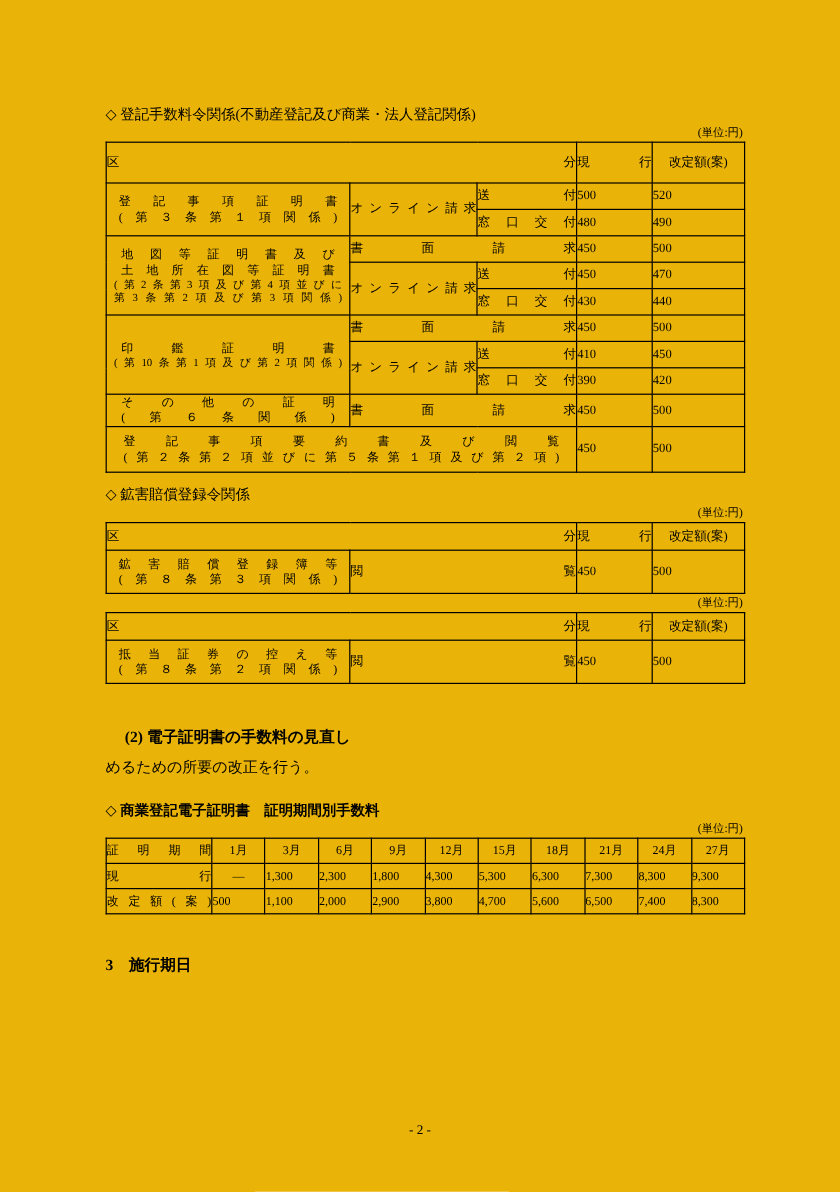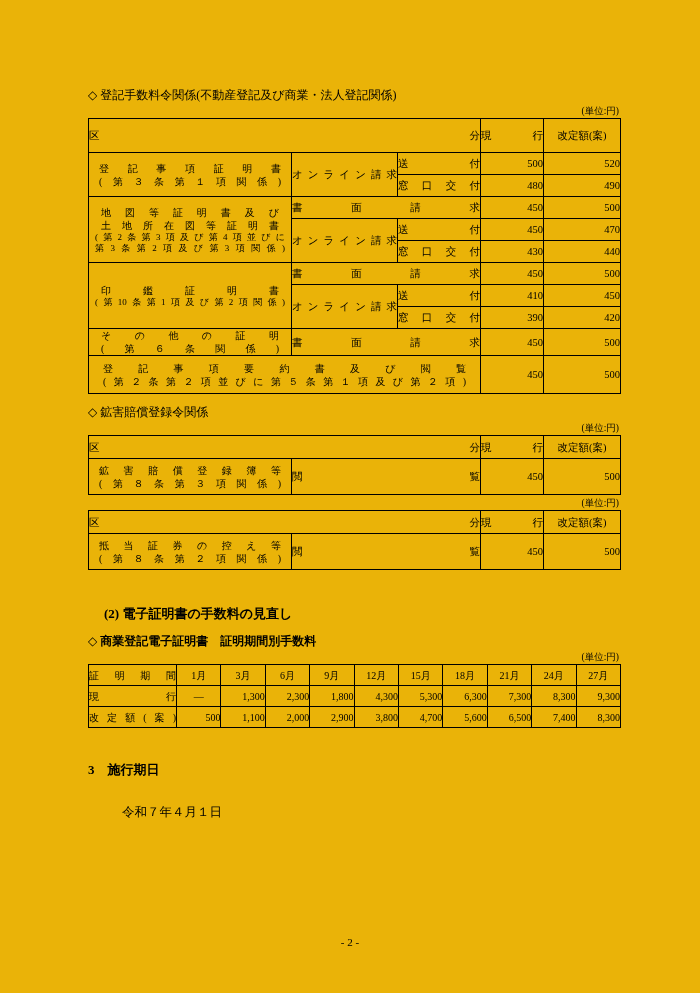--- a/index.html
+++ b/index.html
@@ -8,21 +8,21 @@
   .page{position:relative;width:700px;height:993px;overflow:hidden;background:#eab308}
   .content{position:absolute;left:88px;top:88px;width:532px}
   .h-sec{font-size:12px;line-height:15px;white-space:nowrap}
   .h-bold{font-weight:bold}
   .h-big{font-size:13px;font-weight:bold;line-height:16px;white-space:nowrap}
   .unit{font-size:9.5px;line-height:12px;text-align:right;margin:2px 1px 1px 0}
   .tbl{border-collapse:collapse;table-layout:fixed;width:532px;border:1.5px solid #000;font-size:10.5px}
   .tbl td{border:1px solid #000;padding:0;vertical-align:middle;line-height:13px;overflow:hidden}
   .jj{text-align:justify;text-align-last:justify}
   .center{text-align:center}
-  .num{text-align:right;padding-right:6px}
+  .num{text-align:left;padding-right:6px}
   .nm{font-size:10px;line-height:13px}
   .sm{font-size:9px;line-height:11px}
   .px3{padding-left:3px;padding-right:3px}
   .px4{padding-left:4px;padding-right:4px}
   .px5{padding-left:5px;padding-right:5px}
   .px6{padding-left:6px;padding-right:6px}
   .px8{padding-left:8px;padding-right:8px}
   .px10{padding-left:10px;padding-right:10px}
   .px12{padding-left:12px;padding-right:12px}
   .px14{padding-left:14px;padding-right:14px}
@@ -188,20 +188,21 @@
           <div class="jj px10 nm">(第８条第２項関係)</div>
         </td>
         <td class="jj px48">閲　覧</td>
         <td class="num">450</td>
         <td class="num">500</td>
       </tr>
       </tbody>
     </table>
 
     <div class="h-big" style="margin-top:36px;padding-left:16px">(2) 電子証明書の手数料の見直し</div>
+    <div class="para-line">めるための所要の改正を行う。</div>
 
     <div class="h-sec h-bold" style="margin-top:12px">◇ 商業登記電子証明書　証明期間別手数料</div>
     <div class="unit">(単位:円)</div>
 
     <table class="tbl" style="font-size:10px">
       <colgroup>
         <col style="width:88px">
         <col style="width:44.4px">
           <col style="width:44.4px">
           <col style="width:44.4px">
@@ -250,18 +251,17 @@
         <td class="num">4,700</td>
         <td class="num">5,600</td>
         <td class="num">6,500</td>
         <td class="num">7,400</td>
         <td class="num">8,300</td>
       </tr>
       </tbody>
     </table>
 
     <div class="h-big" style="margin-top:34px">3　施行期日</div>
-    <div class="date-line" style="margin-top:26px">令和７年４月１日</div>
 
   </div>
 
   <div class="pageno">- 2 -</div>
 </div>
 
 </body></html>

